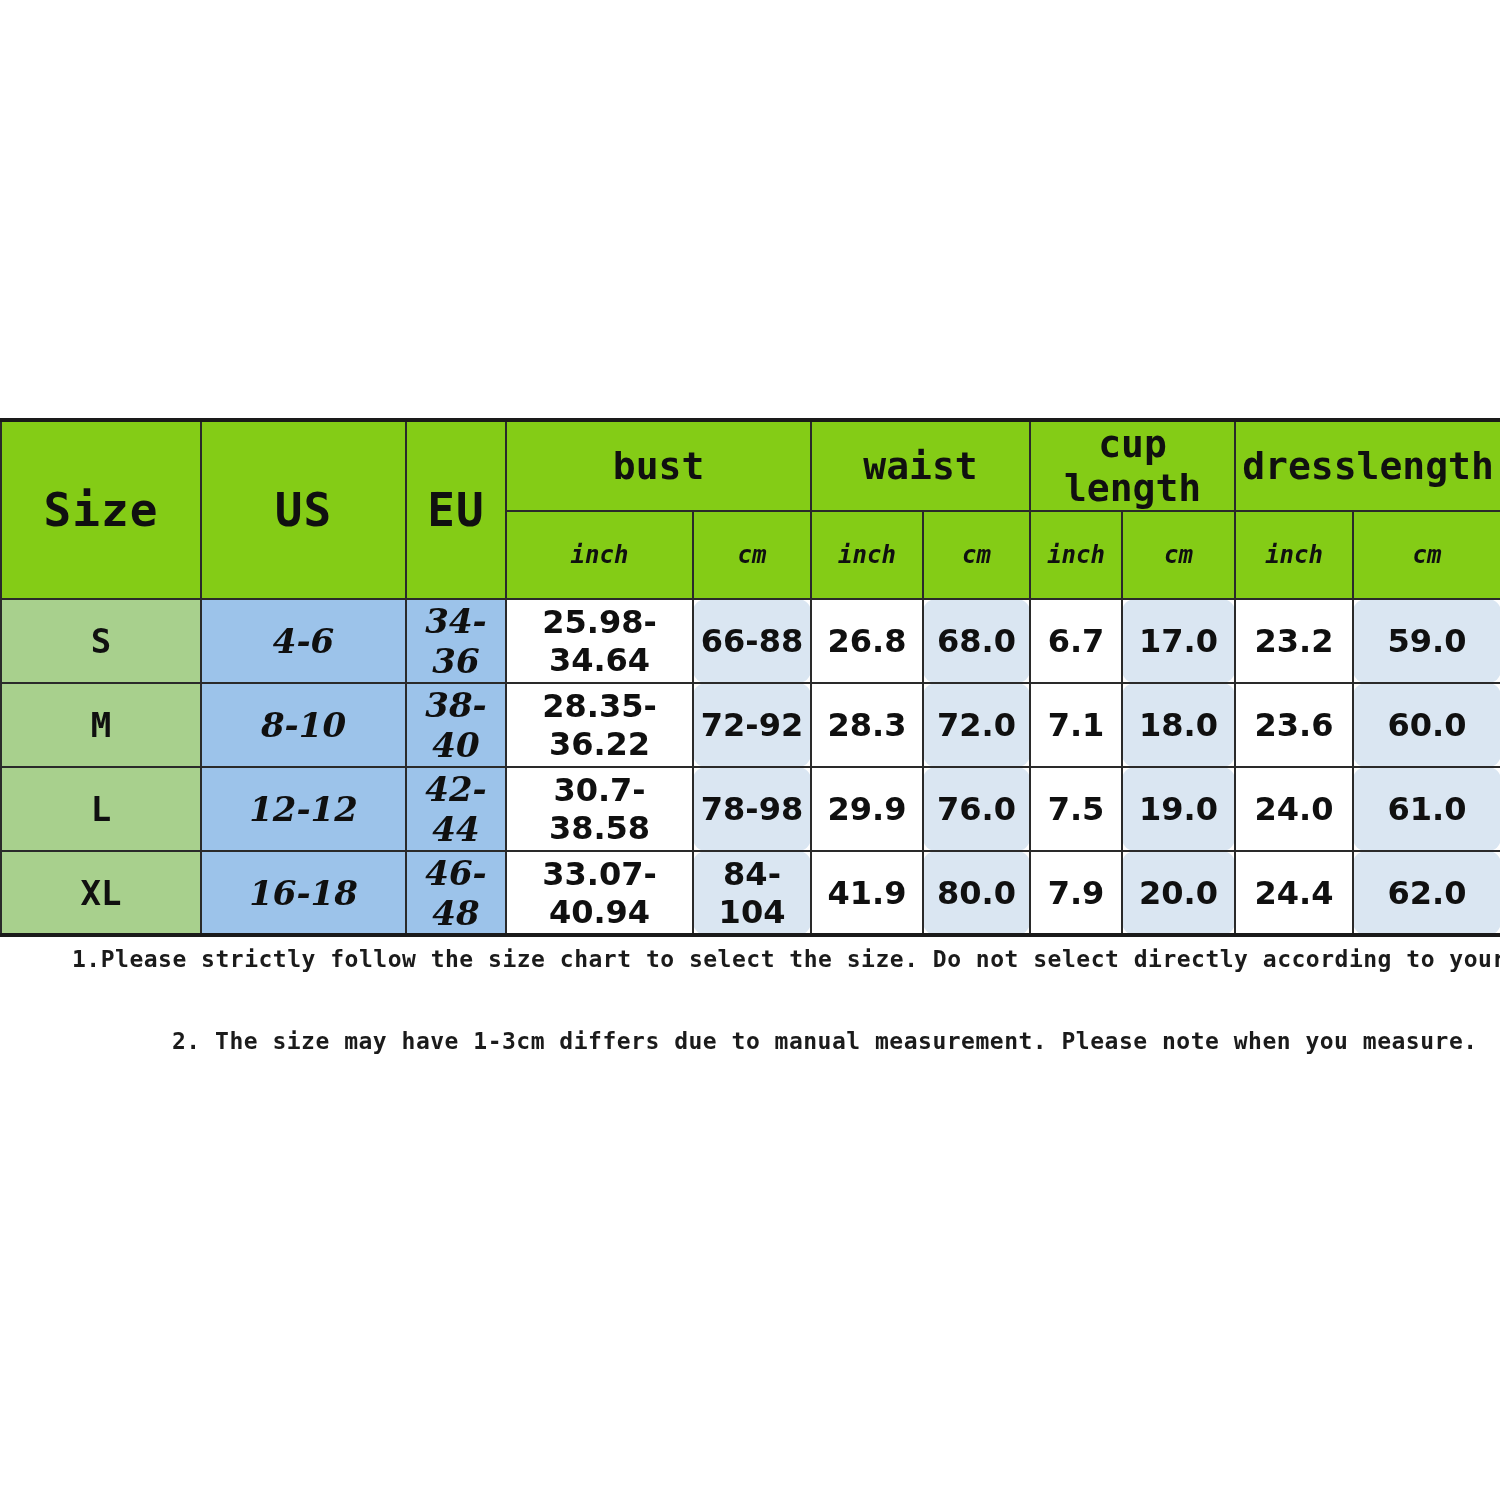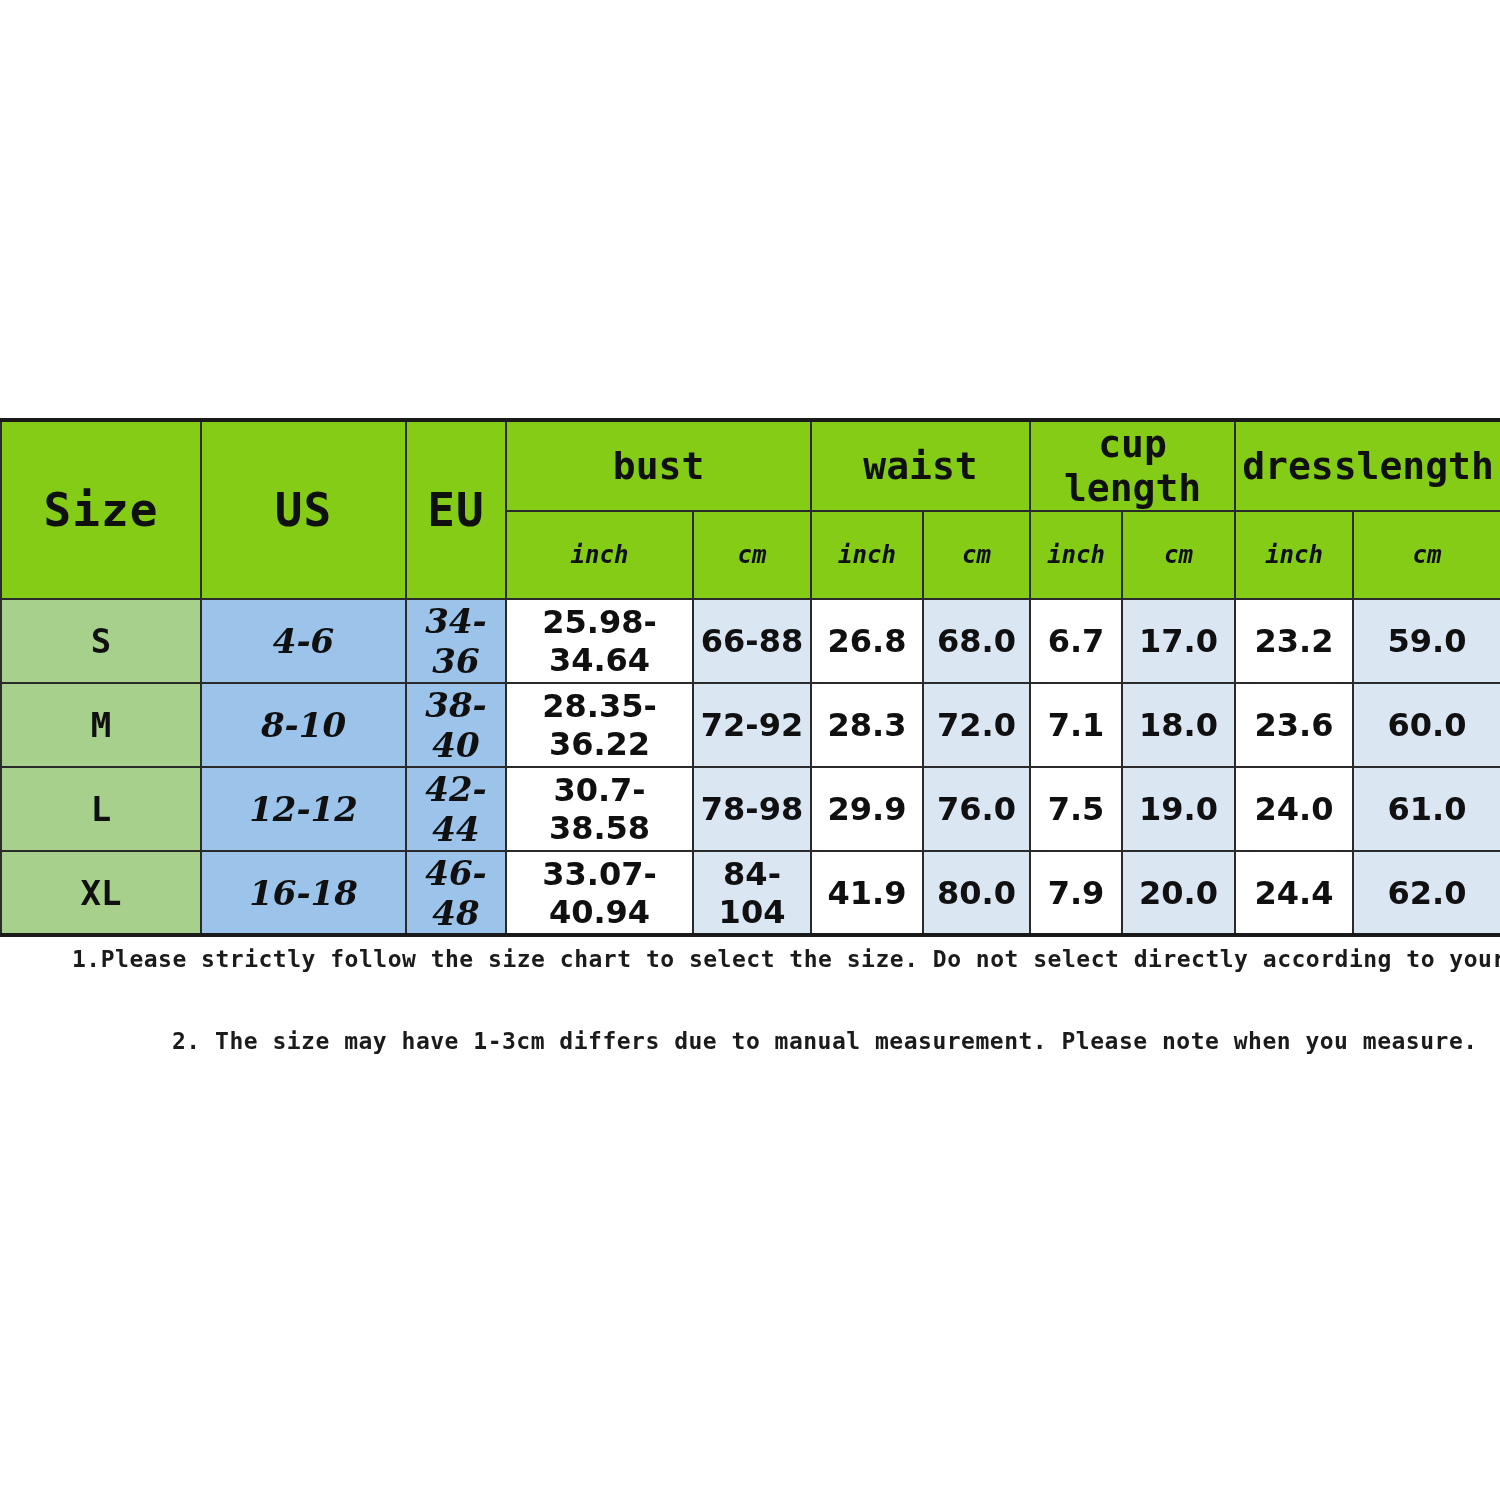--- a/index.html
+++ b/index.html
@@ -92,20 +92,21 @@
   .c-white {
     background: #ffffff;
     font-size: 32px;
     font-family: "DejaVu Sans", sans-serif;
     border-radius: 17px;
   }
   .c-lblue {
     background: #dae6f2;
     font-size: 32px;
     font-family: "DejaVu Sans", sans-serif;
+    border-radius: 13px;
   }
 
   
   .notes {
     position: absolute;
     left: 0;
     top: 946px;
     width: 1500px;
   }
   .note {

